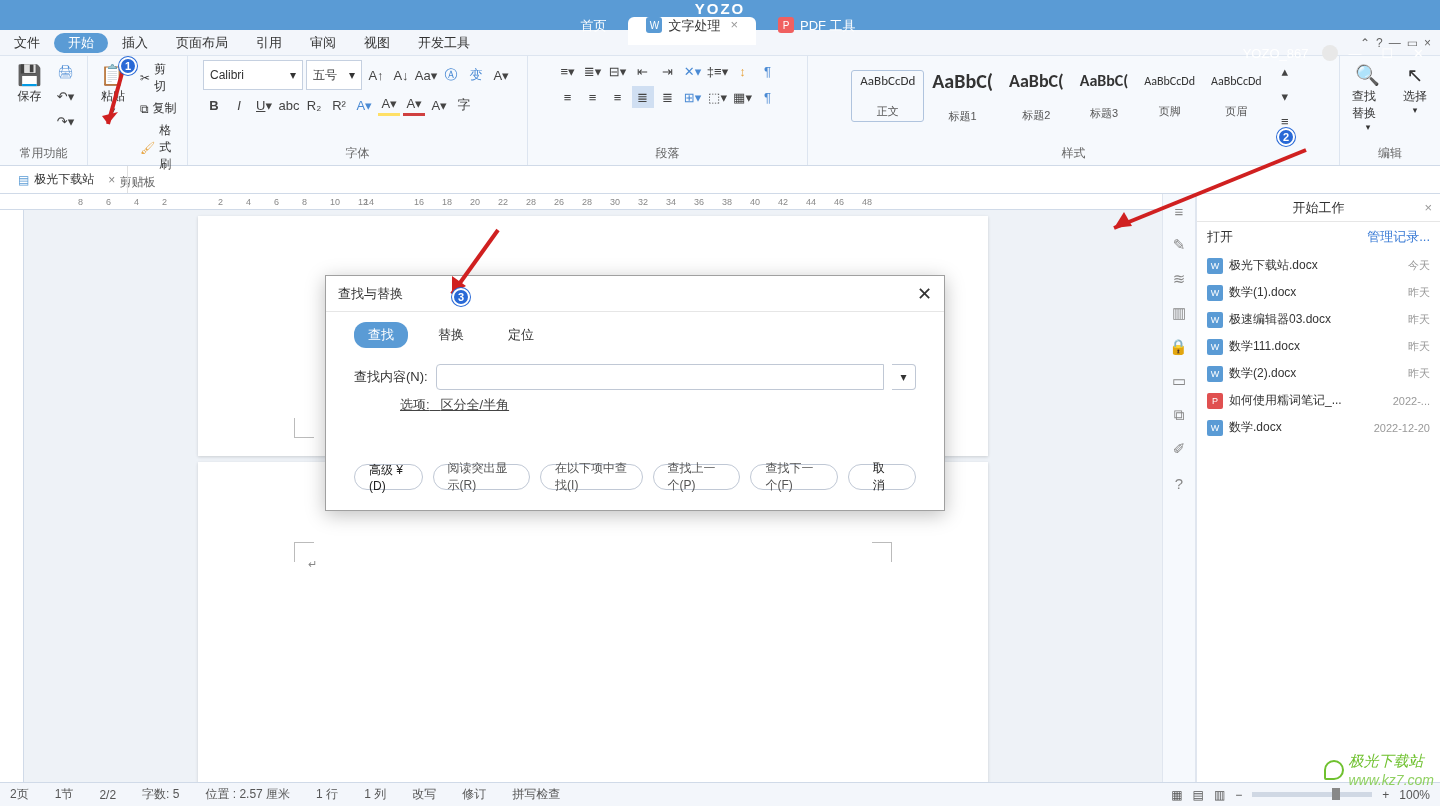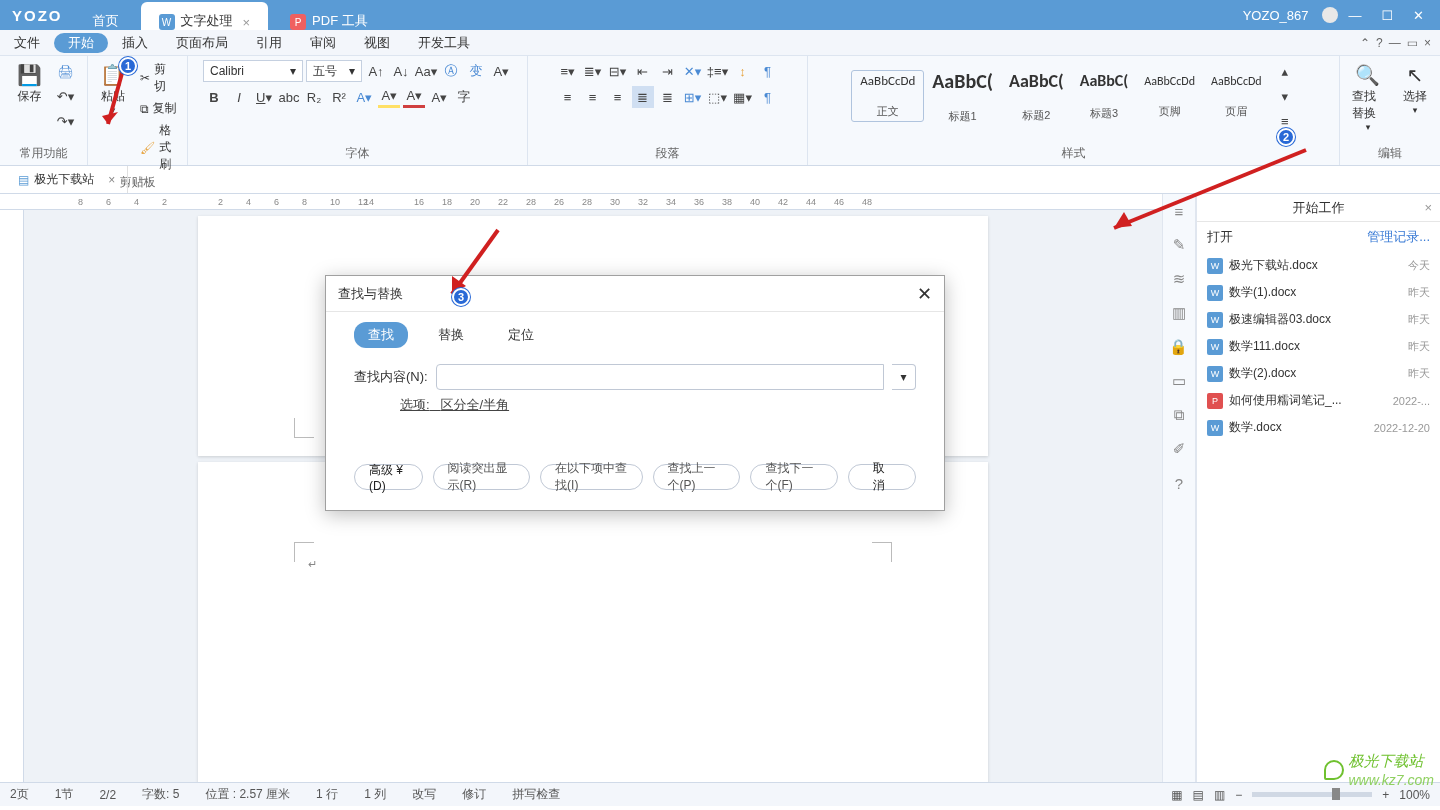--- a/index.html
+++ b/index.html
@@ -1,20 +1,20 @@
 <!DOCTYPE html>
 <html><head>
 <meta charset="utf-8">
 <style>
 *{box-sizing:border-box;margin:0;padding:0;font-family:"Microsoft YaHei","Segoe UI",sans-serif;}
 body{width:1440px;height:810px;overflow:hidden;background:#fff;font-size:12px;color:#333;position:relative;}
-.titlebar{height:30px;background:#5a9bd5;display:flex;align-items:center;color:#fff;}
+.titlebar{height:30px;background:#5a9bd5;display:flex;align-items:center;color:#fff;flex-direction:column;}
 .logo{font-weight:bold;font-size:15px;letter-spacing:2px;padding:0 12px;}
 .titletabs{display:flex;height:100%;align-items:flex-end;}
-.ttab{height:28px;display:flex;align-items:flex-end;padding:0 18px;font-size:13px;border-radius:6px 6px 0 0;margin-right:4px;cursor:pointer;}
+.ttab{height:28px;display:flex;align-items:flex-start;padding:0 18px;font-size:13px;border-radius:6px 6px 0 0;margin-right:4px;cursor:pointer;}
 .ttab.home{color:#fff;}
 .ttab.active{background:#fff;color:#333;}
 .ttab .ico{width:16px;height:16px;margin-right:6px;border-radius:3px;display:inline-flex;align-items:center;justify-content:center;font-size:10px;color:#fff;}
 .ttab .closex{margin-left:10px;color:#999;}
 .tbar-right{margin-left:auto;display:flex;align-items:center;color:#fff;padding-right:6px;}
 .tbar-right .bt{padding:0 10px;cursor:pointer;font-size:13px;}
 .avatar{width:16px;height:16px;border-radius:50%;background:#e8e8e8;display:inline-block;margin-left:4px;}
 .menubar{height:26px;background:#f3f6fb;display:flex;align-items:center;border-bottom:1px solid #dde5f0;}
 .mitem{padding:0 14px;height:100%;display:flex;align-items:center;cursor:pointer;font-size:13px;}
 .mitem.active{background:#5a9bd5;color:#fff;border-radius:12px;height:20px;}
@@ -22,21 +22,21 @@
 .mbar-right span{margin:0 3px;cursor:pointer;}
 .ribbon{height:110px;background:#f6f9fd;border-bottom:1px solid #d0dae8;display:flex;}
 .rgroup{border-right:1px solid #dde5f0;display:flex;flex-direction:column;align-items:center;padding:4px 6px 0;}
 .rgroup .lbl{font-size:12px;color:#666;margin-top:auto;padding-bottom:3px;}
 .rstack{display:flex;flex-direction:column;align-items:center;gap:3px;}
 .bigbtn{display:flex;flex-direction:column;align-items:center;padding:2px 6px;cursor:pointer;border-radius:3px;}
 .bigbtn .ic{width:26px;height:26px;display:flex;align-items:center;justify-content:center;font-size:20px;}
 .smbtn{display:flex;align-items:center;gap:4px;padding:1px 4px;font-size:12px;cursor:pointer;}
 .fontbox{display:flex;flex-direction:column;gap:4px;}
 .fontrow{display:flex;align-items:center;gap:3px;}
-.combo{height:22px;border:1px solid #c5d0e0;background:#fff;display:flex;align-items:center;padding:0 6px;font-size:12px;}
+.combo{height:30px;border:1px solid #c5d0e0;background:#fff;display:flex;align-items:center;padding:0 6px;font-size:12px;}
 .tbtn{width:22px;height:22px;display:flex;align-items:center;justify-content:center;cursor:pointer;font-size:13px;color:#444;}
 .styleitem{display:flex;flex-direction:column;align-items:center;padding:2px 8px;cursor:pointer;}
 .styleitem .prev{font-family:Calibri,serif;white-space:nowrap;}
 .styleitem .sn{font-size:11px;color:#555;margin-top:16px;}
 .doctabs{height:28px;border-bottom:1px solid #d0dae8;display:flex;align-items:center;background:#fff;padding-left:6px;}
 .dtab{display:flex;align-items:center;padding:0 12px;height:100%;border-right:1px solid #e0e0e0;font-size:12px;}
 .dtab .closex{margin-left:14px;color:#888;}
 .dtab.plus{padding:0 10px;color:#888;border-right:none;}
 .workarea{display:flex;height:588px;}
 .docarea{flex:1;background:#eef2f7;position:relative;overflow:hidden;}

